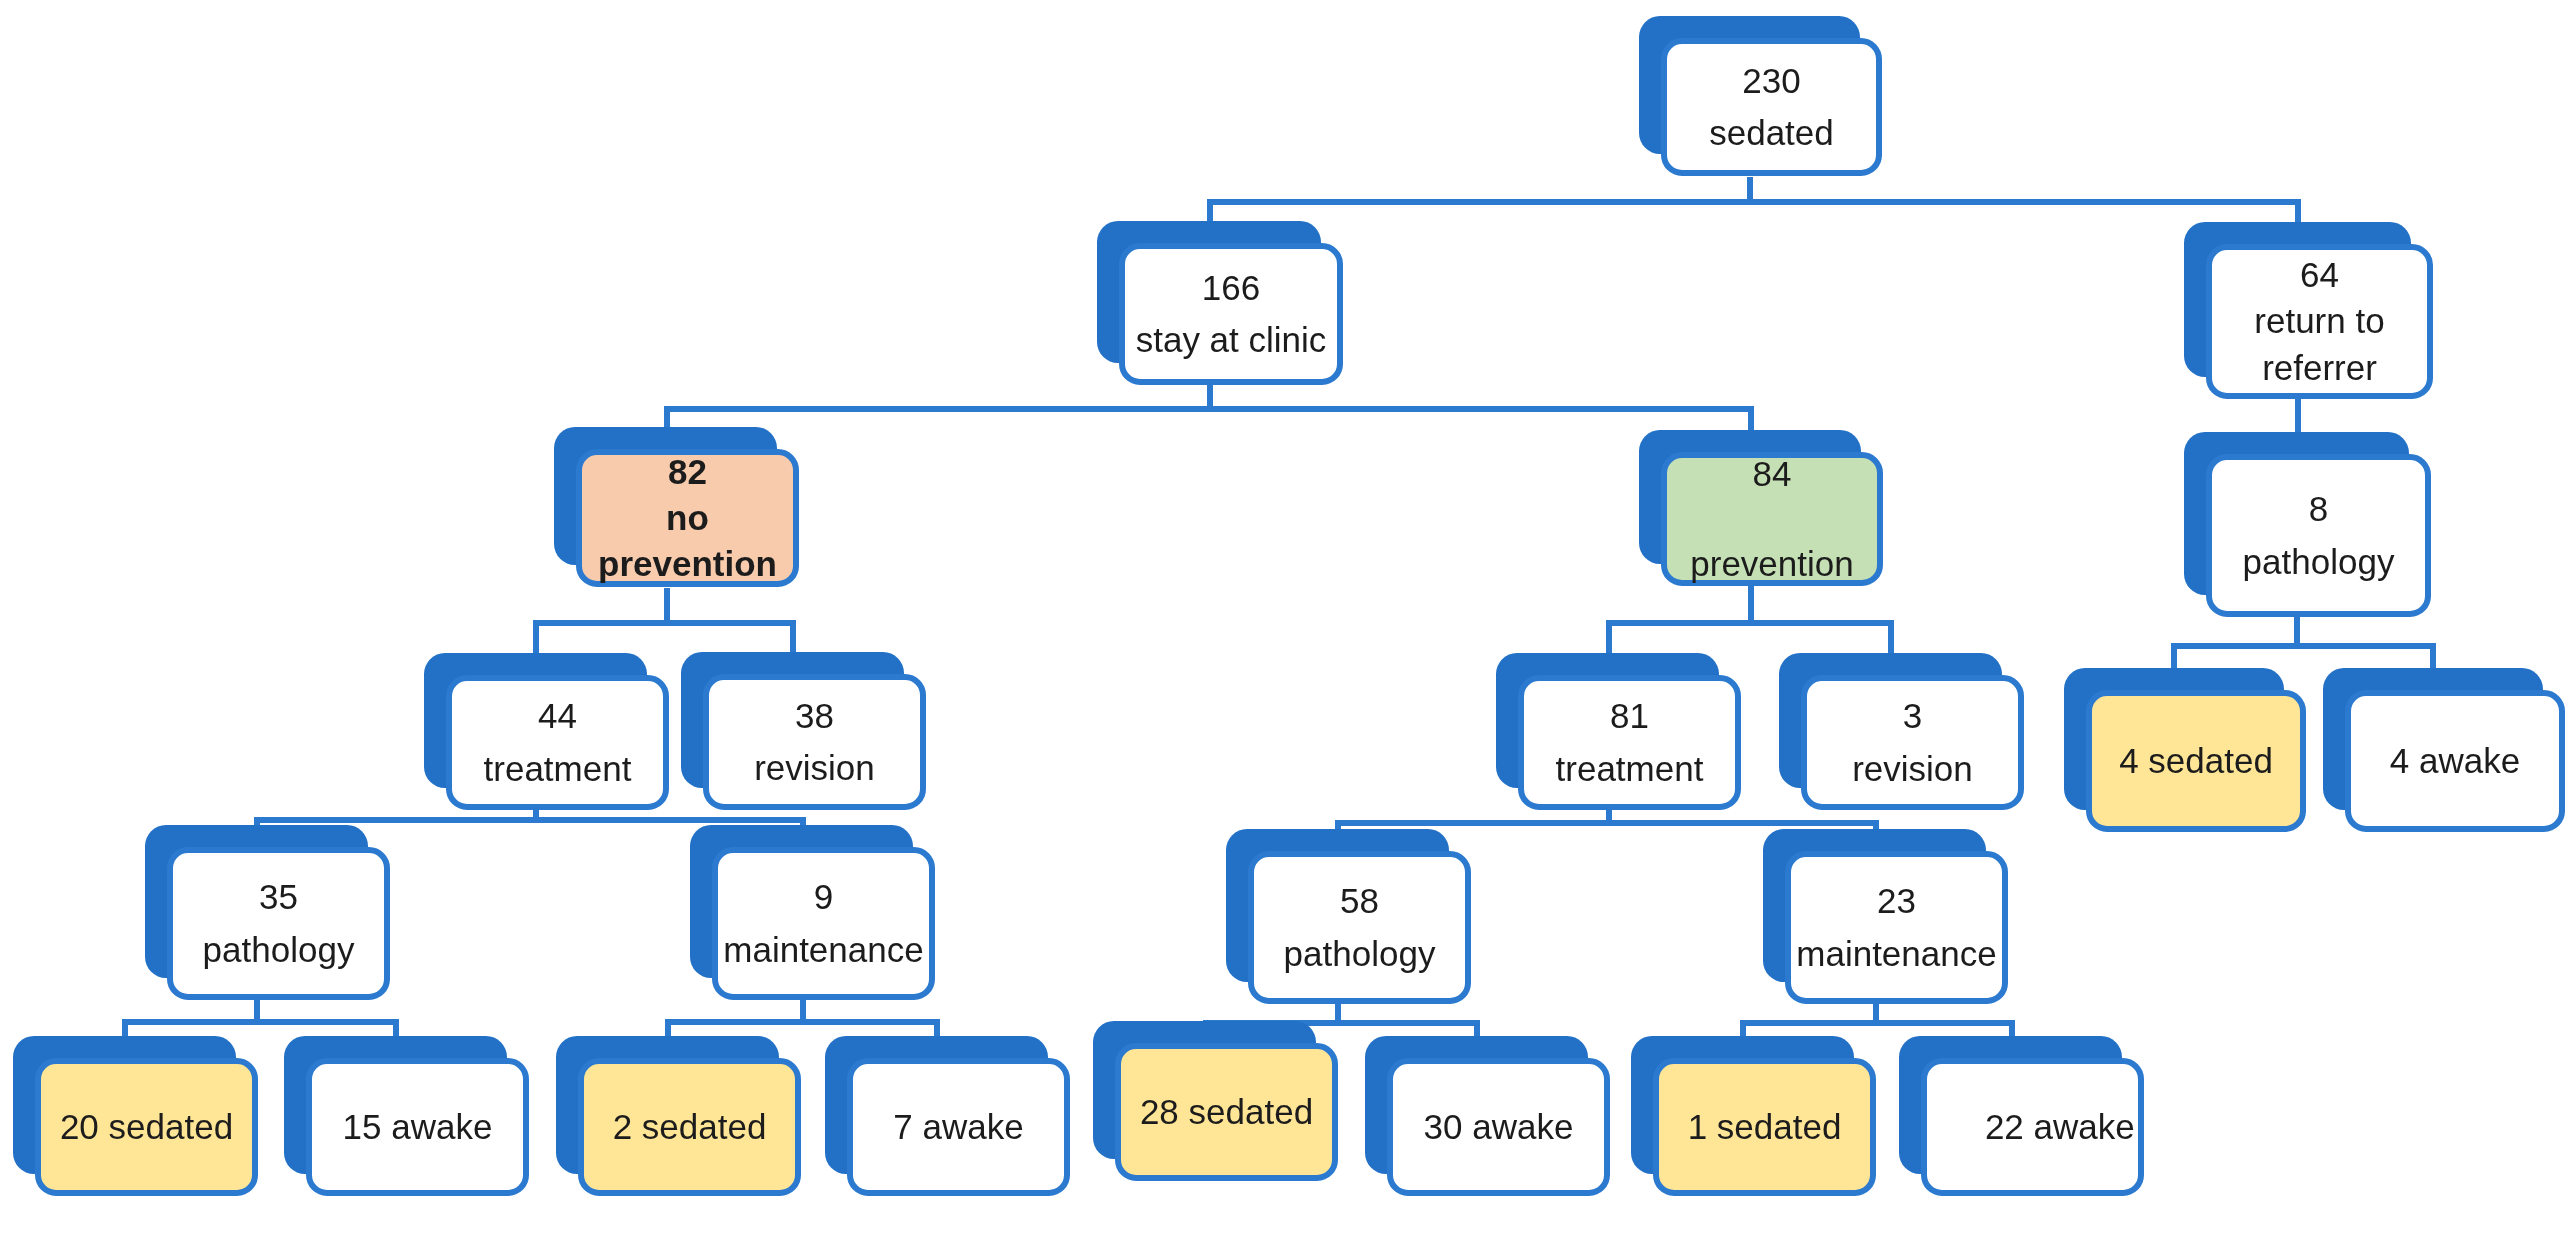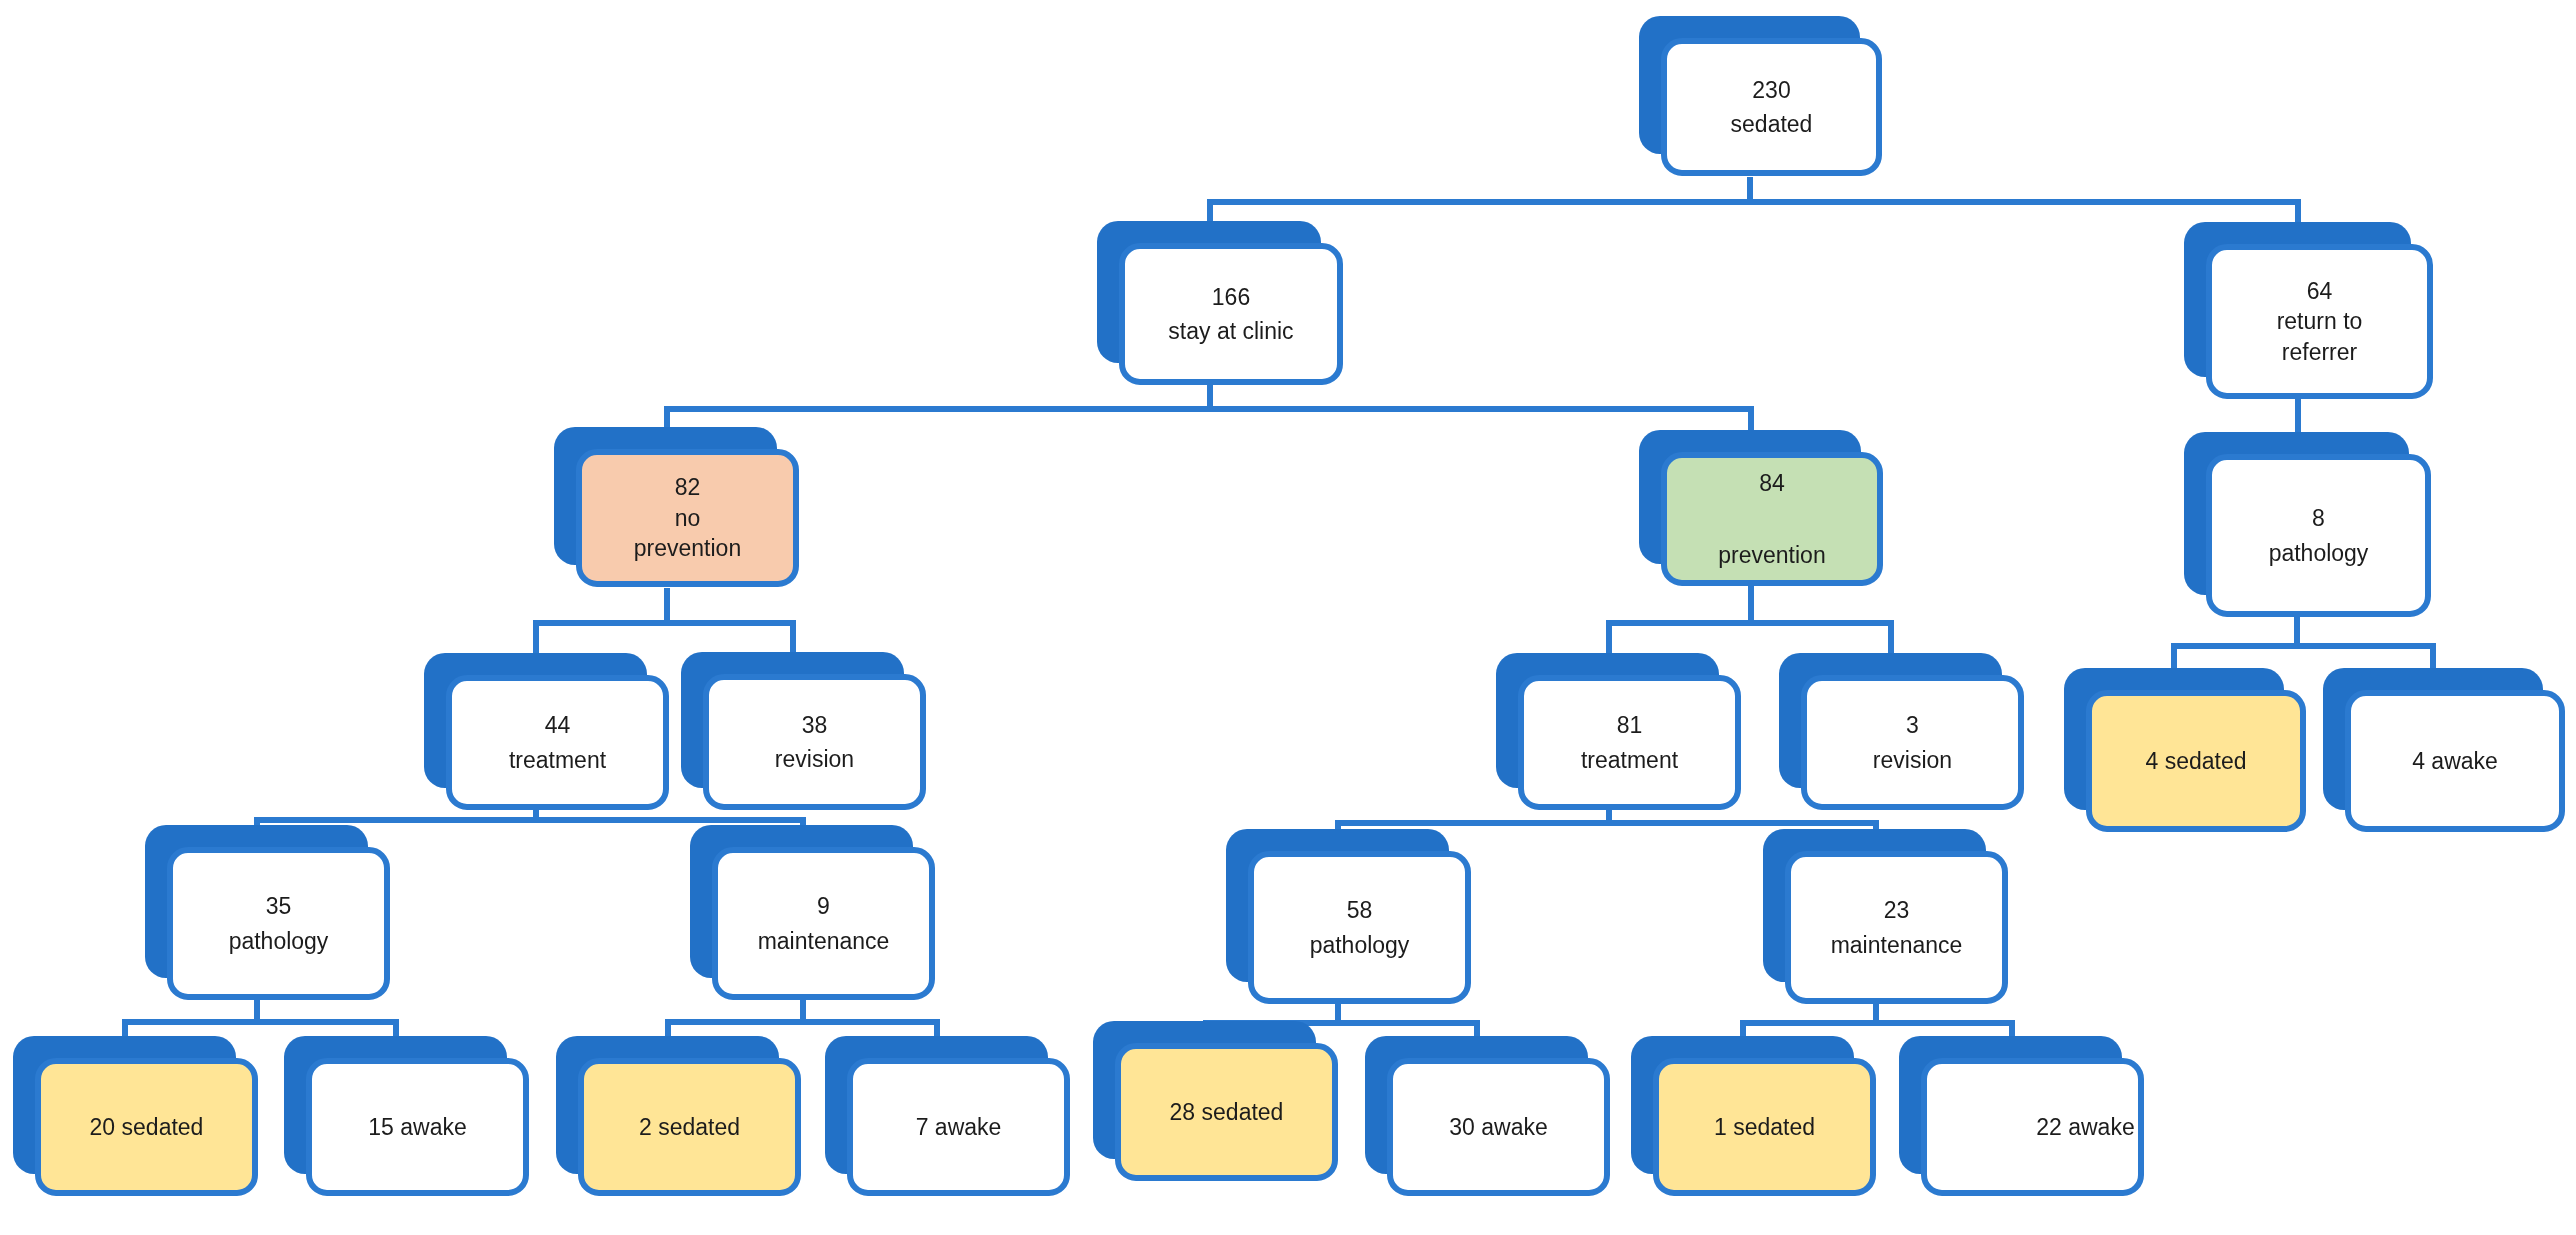--- a/index.html
+++ b/index.html
@@ -32,28 +32,28 @@
     box-sizing: border-box;
     border: 6.5px solid var(--border-blue, #2b7ad0);
     border-radius: 21px;
     background: #ffffff;
     display: flex;
     flex-direction: column;
     align-items: center;
     justify-content: center;
     text-align: center;
     color: var(--text-color, #1c1c1c);
-    font-size: 23px;
+    font-size: 35px;
     line-height: 1.5;
     padding: 1.6px 3.3px;
   }
   .node .card.tight {
     line-height: 1.32;
   }
-  .node .card.fill-orange { background: var(--fill-orange, #f8cbad); }
+  .node .card.fill-orange { background: var(--fill-orange, #f8cbad); font-weight: bold; }
   .node .card.fill-green  { background: var(--fill-green,  #c5e0b4); }
   .node .card.fill-yellow { background: var(--fill-yellow, #ffe596); }
   .node .card .ln {
     white-space: nowrap;
   }
   .connector {
     position: absolute;
     background: var(--line-blue, #2b7ad0);
   }
 </style>

